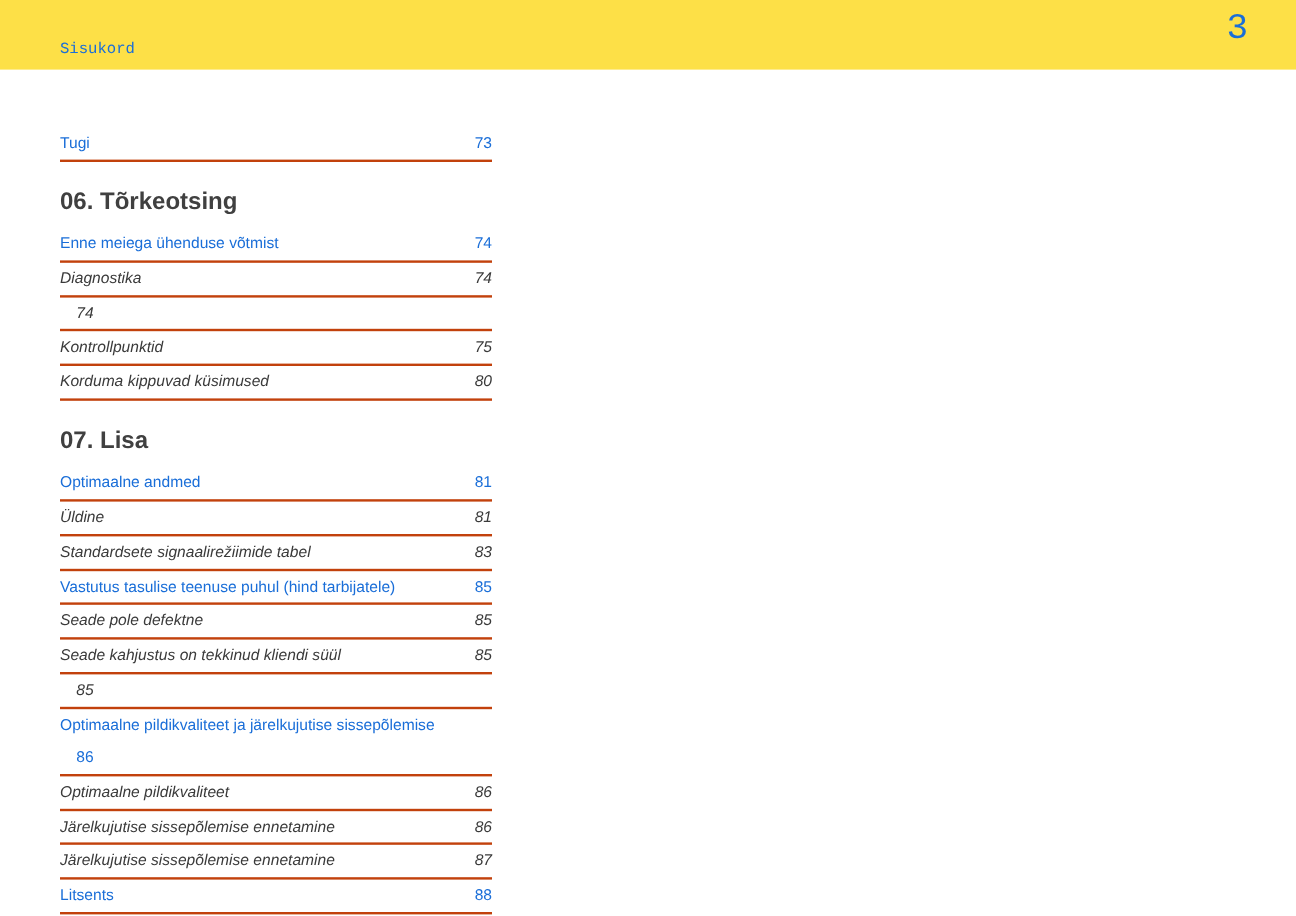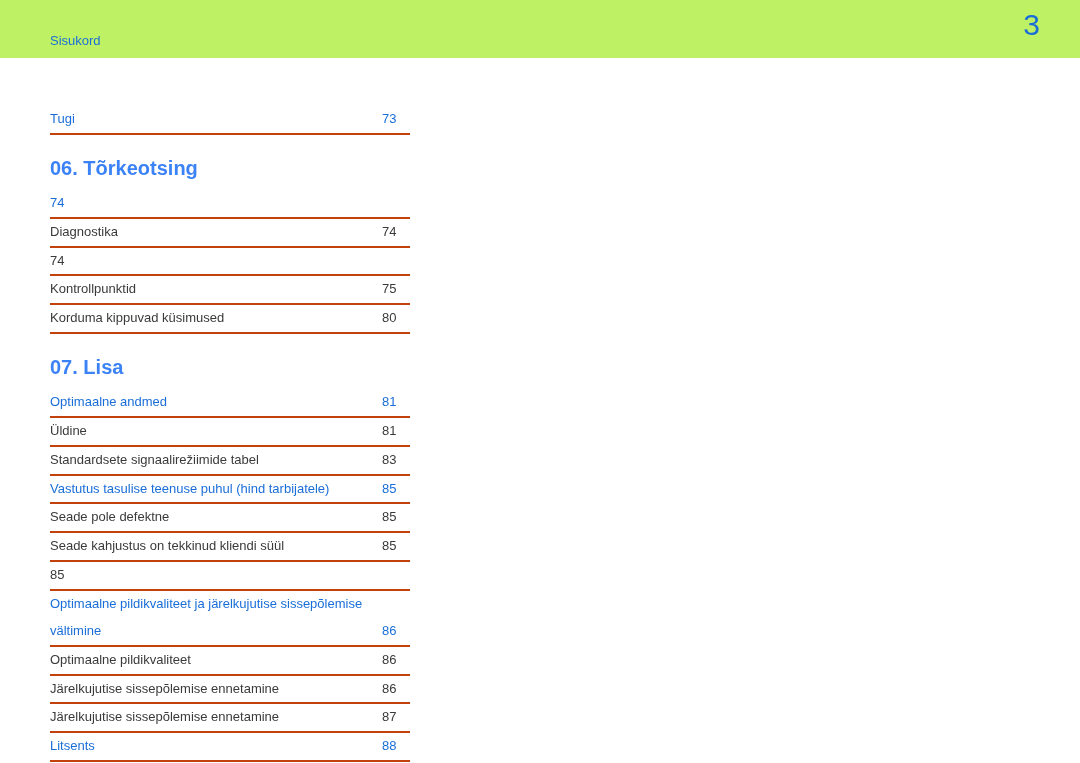--- a/index.html
+++ b/index.html
@@ -1,21 +1,22 @@
 <!DOCTYPE html>
 <html><head>
 <meta charset="utf-8">
 <style>
   * { margin: 0; padding: 0; box-sizing: border-box; }
   html, body { width: 1080px; height: 763px; background: #ffffff; font-family: "Segoe UI", Arial, sans-serif; color: #3a3a3a; }
   .header-bar {
     width: 100%;
     height: 58px;
-    background: #bef264;
+    background: #fde047;
     position: relative;
+    font-family: Liberation Mono, monospace;
   }
   .header-link {
     position: absolute;
     left: 50px;
     bottom: 10px;
     color: #1a6ed8;
     font-size: 13px;
   }
   .page-number {
     position: absolute;
@@ -33,25 +34,25 @@
     display: flex;
     justify-content: space-between;
     align-items: flex-end;
     border-bottom: 2px solid #c2410c;
     padding: 4px 0 4px 0;
     font-size: 13px;
     line-height: 1.45;
   }
   .row.noborder { border-bottom: none; }
   .row .label { flex: 1; padding-right: 8px; }
-  .row .page { width: 28px; text-align: left; }
+  .row .page { width: 28px; text-align: right; }
   .link { color: #1a6ed8; }
-  .plain { color: #3a3a3a; }
+  .plain { color: #3a3a3a; font-style: italic; }
   .section-title {
-    color: #3b82f6;
+    color: #404040;
     font-size: 20px;
     font-weight: 600;
     margin: 22px 0 10px 0;
   }
   .first-gap { height: 8px; }
 </style>
 </head>
 <body>
 
 <div class="header-bar">
@@ -60,20 +61,21 @@
 </div>
 
 <div class="content" id="content">
   <div class="first-gap"></div>
 <div class="row">
       <span class="label link">Tugi</span>
       <span class="page link">73</span>
     </div>
     <div class="section-title">06. Tõrkeotsing</div>
     <div class="row">
+      <span class="label link">Enne meiega ühenduse võtmist</span>
       <span class="page link">74</span>
     </div>
     <div class="row">
       <span class="label plain">Diagnostika</span>
       <span class="page plain">74</span>
     </div>
     <div class="row">
       <span class="page plain">74</span>
     </div>
     <div class="row">
@@ -110,21 +112,20 @@
       <span class="page plain">85</span>
     </div>
     <div class="row">
       <span class="page plain">85</span>
     </div>
     <div class="row noborder">
       <span class="label link">Optimaalne pildikvaliteet ja järelkujutise sissepõlemise</span>
       <span class="page link"></span>
     </div>
     <div class="row">
-      <span class="label link">vältimine</span>
       <span class="page link">86</span>
     </div>
     <div class="row">
       <span class="label plain">Optimaalne pildikvaliteet</span>
       <span class="page plain">86</span>
     </div>
     <div class="row">
       <span class="label plain">Järelkujutise sissepõlemise ennetamine</span>
       <span class="page plain">86</span>
     </div>

